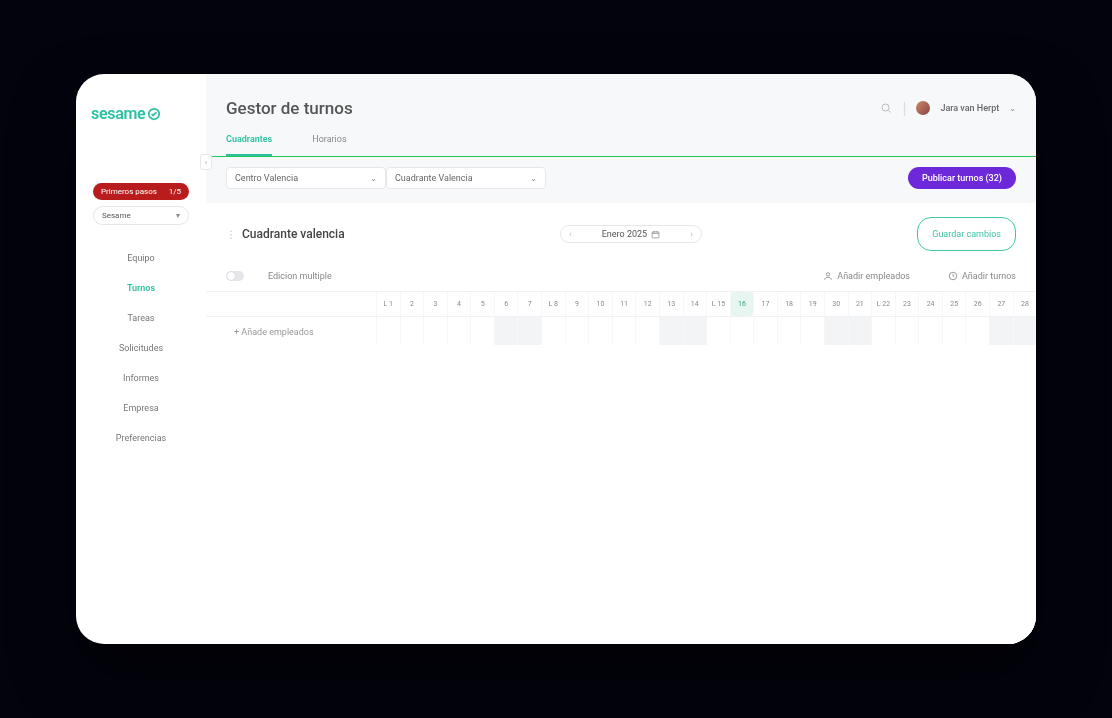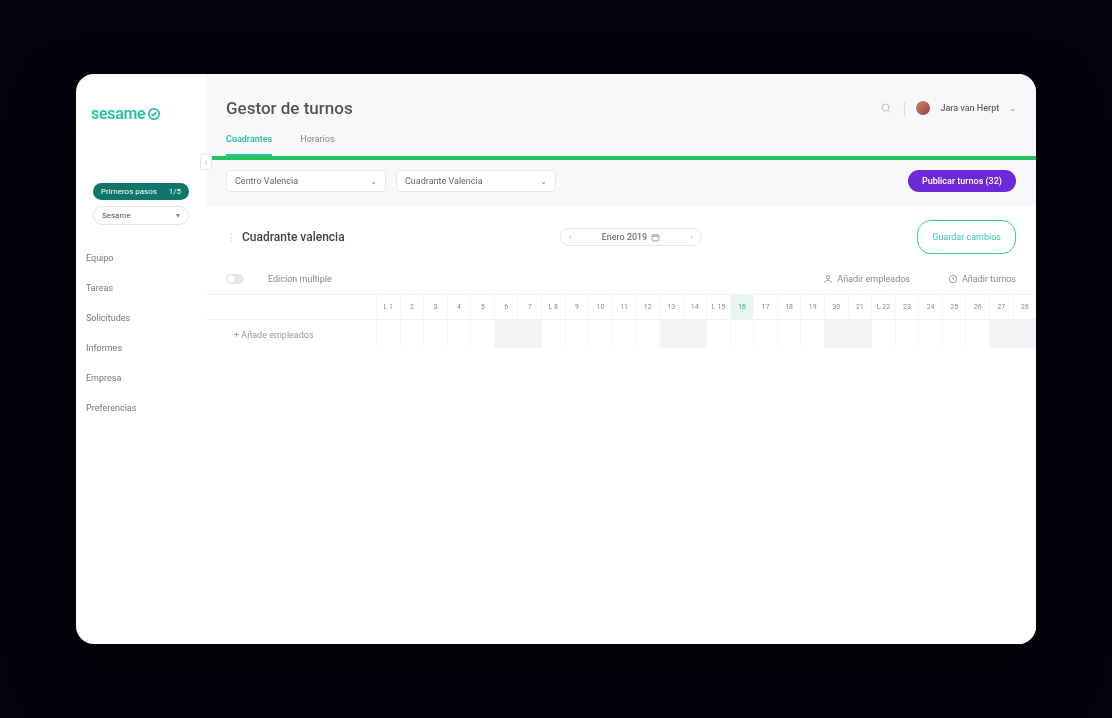--- a/index.html
+++ b/index.html
@@ -1,39 +1,39 @@
 <!DOCTYPE html>
 <html><head>
 <meta charset="utf-8">
 <style>
   * { box-sizing: border-box; margin: 0; padding: 0; font-family: -apple-system, BlinkMacSystemFont, "Segoe UI", Roboto, sans-serif; }
   body { background: #02030d; width: 1112px; height: 718px; display: flex; align-items: center; justify-content: center; }
-  .window { width: 960px; height: 570px; background: #fff; border-radius: 18px; overflow: hidden; display: flex; box-shadow: 0 30px 60px rgba(0,0,0,0.6); }
+  .window { width: 960px; height: 570px; background: #fff; border-radius: 28px; overflow: hidden; display: flex; box-shadow: 0 30px 60px rgba(0,0,0,0.6); }
   .sidebar { width: 130px; padding: 30px 0 0 0; display: flex; flex-direction: column; align-items: center; }
   .logo { color: #2dc1a1; font-weight: 600; font-size: 16px; letter-spacing: -0.3px; display: flex; align-items: center; gap: 2px; margin-bottom: 60px; margin-left: 18px; width: 100%; padding-left: 6px;}
   .logo svg { width: 14px; height: 14px; }
-  .pill-primary { background: #0f766e; color: #fff; font-size: 8px; border-radius: 10px; padding: 4px 8px; margin: 0 10px 6px 10px; display: flex; justify-content: space-between; width: 96px; }
+  .pill-primary { background: #b91c1c; color: #fff; font-size: 8px; border-radius: 10px; padding: 4px 8px; margin: 0 10px 6px 10px; display: flex; justify-content: space-between; width: 96px; }
   .pill-secondary { background: #fff; border: 1px solid #e4e6eb; color: #555; font-size: 8px; border-radius: 10px; padding: 4px 8px; margin: 0 10px 18px 10px; display: flex; justify-content: space-between; align-items: center; width: 96px; }
   .chev { font-size: 8px; color: #888; }
   .nav { width: 100%; display: flex; flex-direction: column; }
-  .nav-item { font-size: 9px; color: #777; padding: 10px 10px; cursor: pointer; }
+  .nav-item { font-size: 9px; color: #777; padding: 10px 16px; text-align: center; cursor: pointer; }
   .nav-item.active { color: #2dc1a1; font-weight: 600; }
   .main { flex: 1; background: #f7f8fa; position: relative; display: flex; flex-direction: column; }
   .collapse-handle { position: absolute; left: -6px; top: 80px; width: 12px; height: 16px; background: #fff; border: 1px solid #e6e7eb; border-radius: 3px; display: flex; align-items: center; justify-content: center; font-size: 8px; color: #999; }
   .topbar { display: flex; align-items: center; justify-content: space-between; padding: 24px 20px 8px 20px; }
   .page-title { font-size: 17px; color: #555; font-weight: 500; }
   .top-right { display: flex; align-items: center; gap: 10px; }
   .icon-btn { color: #bbb; display:flex; align-items:center; justify-content:center; }
   .divider { color: #ddd; }
   .avatar { width: 14px; height: 14px; border-radius: 50%; background: linear-gradient(135deg,#c86,#844); }
   .username { font-size: 9px; color: #666; font-weight: 500; }
-  .tabs { display: flex; gap: 28px; padding: 0 20px; border-bottom: 4px solid #22c55e; }
+  .tabs { display: flex; gap: 40px; padding: 0 20px; border-bottom: 1px solid #22c55e; }
   .tab { font-size: 9px; padding: 8px 0 10px 0; color: #888; cursor: pointer; }
   .tab.active { color: #2dc1a1; font-weight: 600; border-bottom: 2px solid #2dc1a1; }
-  .controls-row { display: flex; align-items: center; gap: 10px; padding: 10px 20px; }
+  .controls-row { display: flex; align-items: center; padding: 10px 20px; }
   .select { background: #fff; border: 1px solid #e6e7eb; border-radius: 4px; font-size: 9px; color: #666; padding: 5px 8px; display: flex; align-items: center; justify-content: space-between; }
   .select.w1 { width: 160px; }
   .select.w2 { width: 160px; }
   .spacer { flex: 1; }
   .btn-primary { background: #6d28d9; color: #fff; font-size: 9px; border-radius: 14px; padding: 6px 14px; cursor: pointer; font-weight: 500; }
   .panel { background: #fff; margin: 4px 0 0 0; flex: 1; display: flex; flex-direction: column; }
   .panel-head { display: flex; align-items: center; padding: 14px 20px 12px 20px; }
   .drag { color: #bbb; font-size: 10px; margin-right: 6px; }
   .panel-title { font-size: 12px; color: #444; font-weight: 500; }
   .date-nav { margin: 0 auto; display: flex; align-items: center; border: 1px solid #e6e7eb; border-radius: 12px; padding: 3px 8px; gap: 30px; font-size: 9px; color: #555; }
@@ -75,20 +75,21 @@
       <span>1/5</span>
     </div>
 
     <div class="pill-secondary">
       <span>Sesame</span>
       <span class="chev">▾</span>
     </div>
 
     <nav class="nav" id="nav">
         <div class="nav-item">Equipo</div>
+        <div class="nav-item active">Turnos</div>
         <div class="nav-item">Tareas</div>
         <div class="nav-item">Solicitudes</div>
         <div class="nav-item">Informes</div>
         <div class="nav-item">Empresa</div>
         <div class="nav-item">Preferencias</div>
       </nav>
   </aside>
 
   <main class="main">
     <div class="collapse-handle">‹</div>
@@ -128,21 +129,21 @@
     </div>
 
     <div class="panel">
 
       <div class="panel-head">
         <span class="drag">⋮</span>
         <span class="panel-title">Cuadrante valencia</span>
         <div class="date-nav">
           <span class="date-arrow">‹</span>
           <span style="display:flex;align-items:center;gap:4px;">
-            <span>Enero 2019</span>
+            <span>Enero 2025</span>
             <svg width="9" height="9" viewBox="0 0 24 24" fill="none" stroke="#888" stroke-width="2">
                 <rect x="3" y="5" width="18" height="16" rx="2"></rect>
                 <path d="M3 9h18M8 3v4M16 3v4"></path>
               </svg>
           </span>
           <span class="date-arrow">›</span>
         </div>
         <div class="btn-outline">Guardar cambios</div>
       </div>
 

